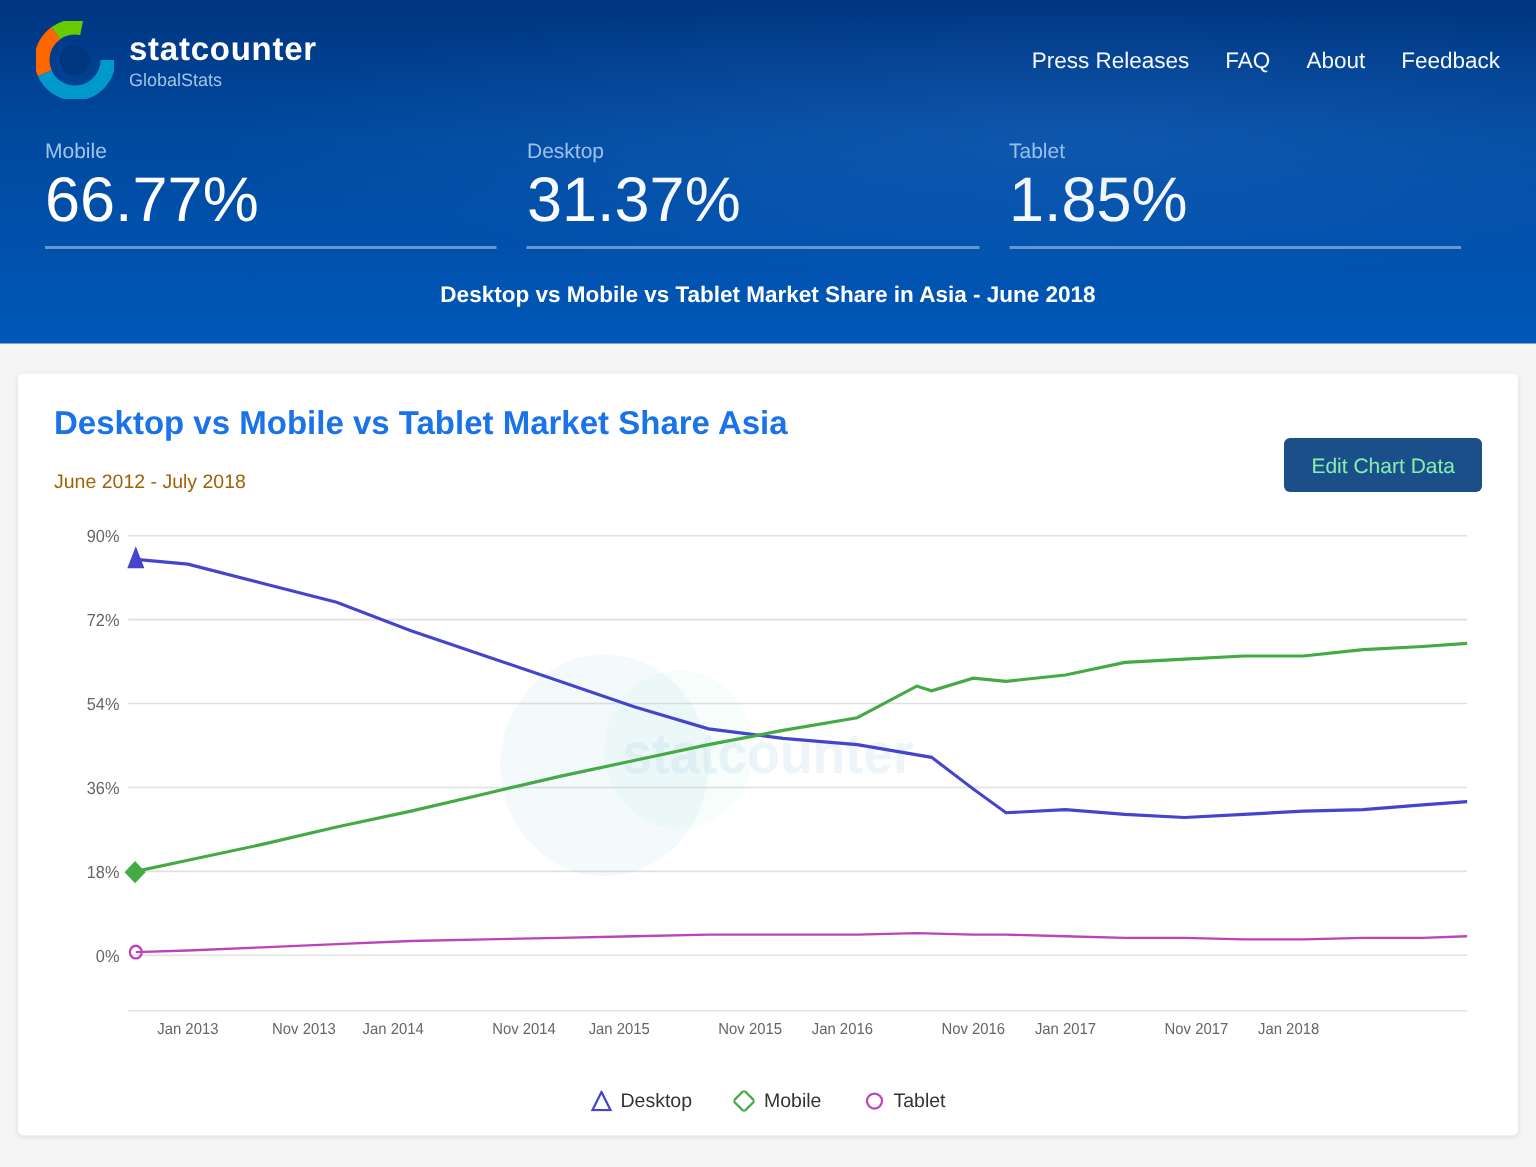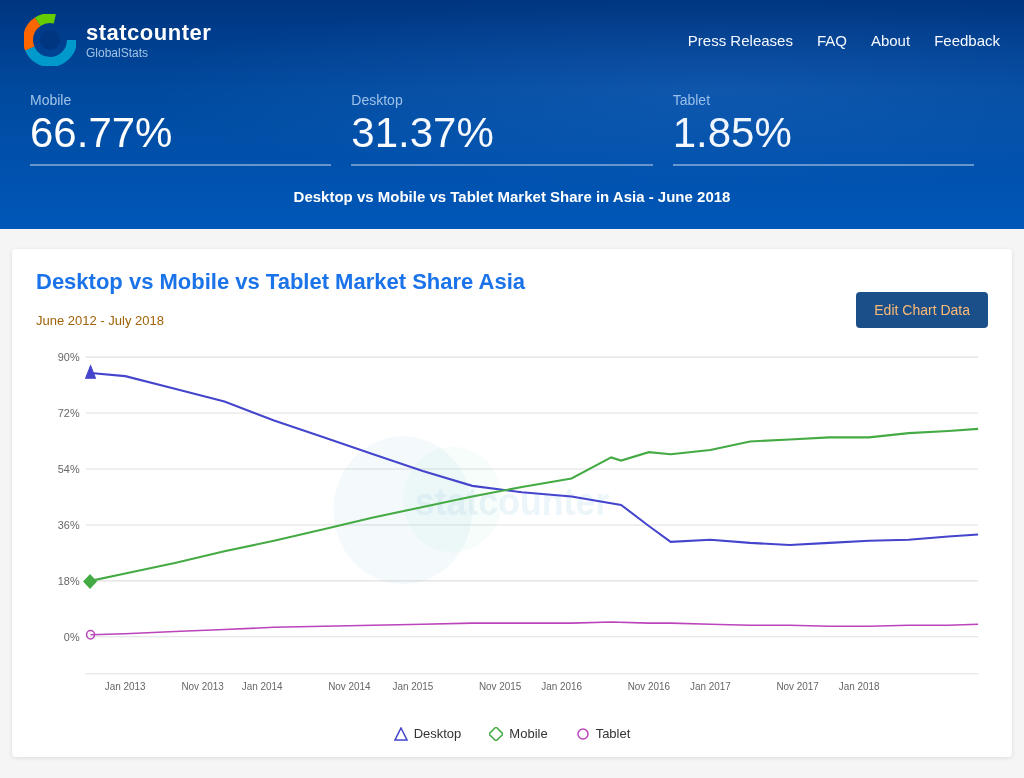--- a/index.html
+++ b/index.html
@@ -111,21 +111,21 @@
       font-size: 22px;
       font-weight: 600;
     }
     .chart-subtitle {
       color: #a16207;
       font-size: 13px;
       margin-top: 18px;
     }
     .edit-chart-btn {
       background: #1a4f8a;
-      color: #fdba74;
+      color: #86efac;
       border: none;
       padding: 10px 18px;
       border-radius: 4px;
       font-size: 14px;
       cursor: pointer;
       white-space: nowrap;
     }
 
     
     .chart-container {

